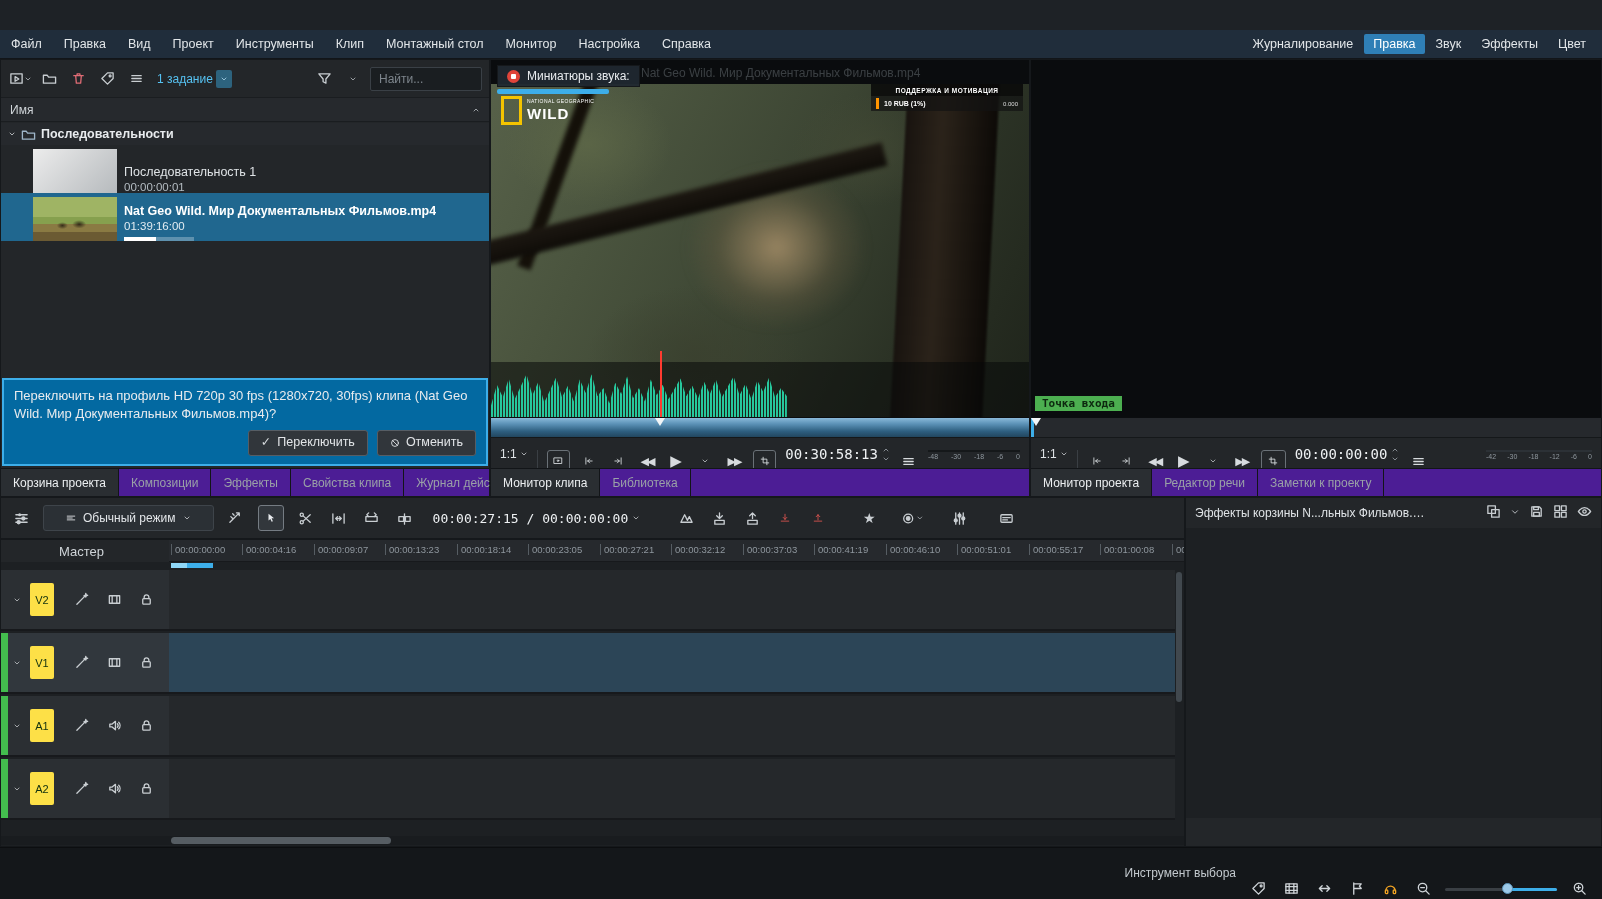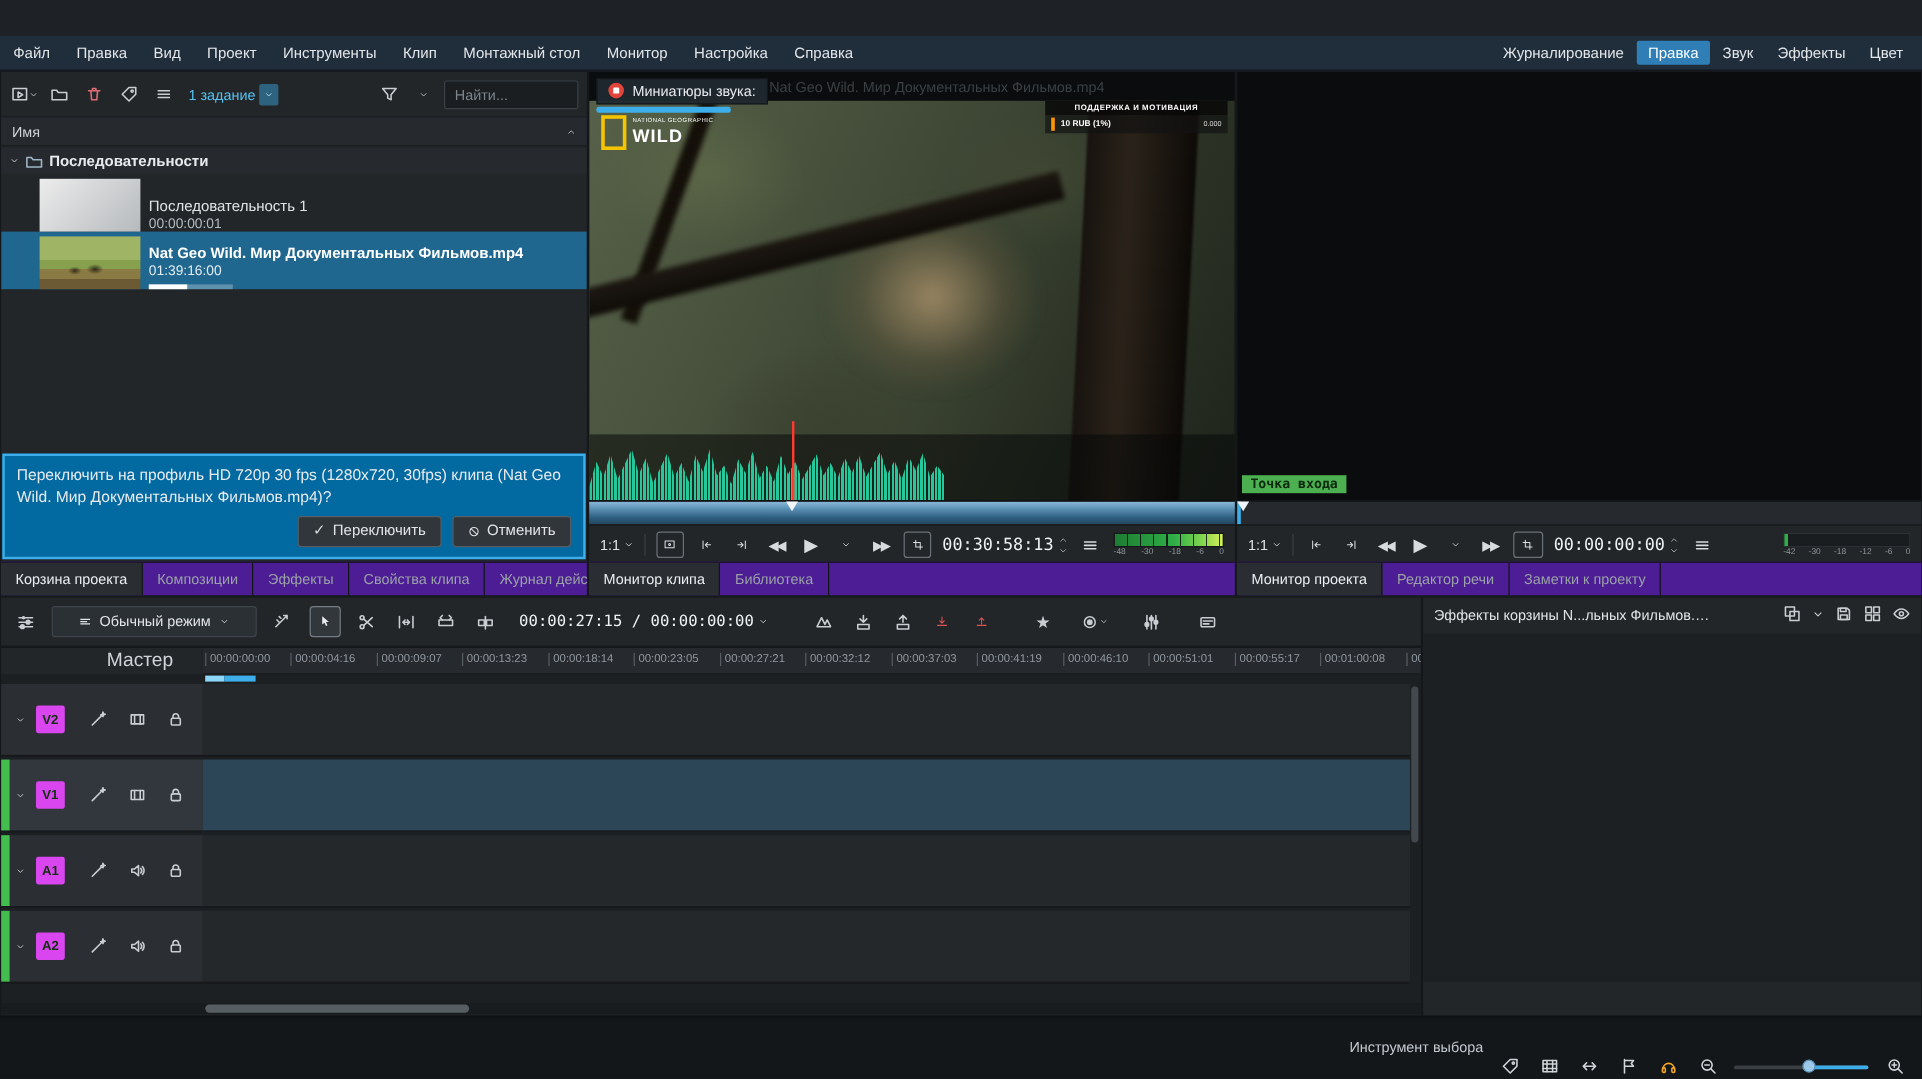--- a/index.html
+++ b/index.html
@@ -60,21 +60,21 @@
   .bin-msg{position:absolute;left:1px;right:1px;bottom:30px;border:2px solid #3daee9;background:#0369a1;
     padding:7px 10px 8px;font-size:13px;line-height:1.4;color:#e8ebee}
   .msg-buttons{display:flex;justify-content:flex-end;gap:9px;margin-top:7px}
   .btn{display:flex;align-items:center;gap:6px;height:26px;padding:0 12px;background:#31363b;border:1px solid #565d64;
     border-radius:3px;font-size:12.5px;color:#e2e5e8}
   .glyph{color:#d7dbde}
 
   
   .monitor-body{position:absolute;left:0;top:0;right:0;height:357px;background:#0a0c0e;overflow:hidden}
   .ghost{position:absolute;left:150px;top:6px;font-size:12px;color:rgba(205,215,225,.25);white-space:nowrap;z-index:5}
-  .mon-tip{position:absolute;left:6px;top:5px;display:flex;align-items:flex-start;gap:7px;background:rgba(32,40,48,.95);
+  .mon-tip{position:absolute;left:6px;top:5px;display:flex;align-items:center;gap:7px;background:rgba(32,40,48,.95);
     padding:3px 9px;z-index:7;font-size:12px;color:#e8ebee;border:1px solid #15181b}
   .tip-abort{width:13px;height:13px;border-radius:50%;background:#e0443a;position:relative;flex:none}
   .tip-abort::after{content:"";position:absolute;left:4px;top:4px;width:5px;height:5px;background:#fff;border-radius:1px}
   .mon-progress{position:absolute;left:6px;top:29px;width:112px;height:5px;background:#3daee9;border-radius:2px;z-index:7}
   .video-art{position:absolute;left:0;top:24px;right:0;height:333px;overflow:hidden;background:
     radial-gradient(120px 90px at 18% 18%,rgba(95,105,72,.75),transparent 70%),
     radial-gradient(150px 100px at 38% 82%,rgba(58,64,46,.85),transparent 72%),
     radial-gradient(110px 80px at 70% 20%,rgba(70,76,54,.6),transparent 70%),
     linear-gradient(115deg,#576149 0%,#4a543e 25%,#3c4533 52%,#2b3225 76%,#1f241b 100%)}
   .wolf{position:absolute;left:33%;top:20%;width:40%;height:58%;filter:blur(5px);
@@ -100,22 +100,22 @@
   .wave-strip{position:absolute;left:0;right:0;bottom:0;height:55px;background:rgba(8,10,10,.55)}
   .wave{position:absolute;left:0;bottom:0;width:55%;height:52px;
     background:repeating-linear-gradient(90deg,#27c79c 0 2px,transparent 2px 3px);
     clip-path:polygon(0% 78%,2% 38%,4% 62%,6% 26%,8% 66%,10% 42%,12% 18%,14% 58%,16% 32%,18% 72%,20% 48%,22% 24%,24% 62%,26% 40%,28% 70%,30% 28%,32% 54%,34% 18%,36% 60%,38% 44%,40% 74%,42% 34%,44% 56%,46% 22%,48% 64%,50% 44%,52% 70%,54% 28%,56% 58%,58% 38%,60% 66%,62% 46%,64% 26%,66% 60%,68% 40%,70% 64%,72% 32%,74% 56%,76% 28%,78% 62%,80% 42%,82% 22%,84% 58%,86% 36%,88% 66%,90% 30%,92% 52%,94% 24%,96% 62%,98% 44%,100% 60%,100% 100%,0% 100%)}
   .playhead{position:absolute;left:31.5%;bottom:0;width:2px;height:66px;background:#ff3b30;z-index:5}
   .seekbar{position:absolute;left:0;right:0;top:357px;height:20px;border-top:1px solid #0b0d0f}
   .seekbar.clip{background:linear-gradient(#8ab9d9 0%,#5d93b8 30%,#2e5f80 70%,#22465f 100%)}
   .seekbar.proj{background:#26292d}
   .seekbar.proj::before{content:"";position:absolute;left:0;top:0;bottom:0;width:3px;background:#3daee9}
   .seek-marker{position:absolute;top:0;border-left:5px solid transparent;border-right:5px solid transparent;border-top:8px solid #f2f5f7}
-  .transport{position:absolute;left:0;right:0;top:377px;height:33px;background:#232629;display:flex;align-items:center;
-    gap:9px;padding:0 9px;border-top:1px solid #15181a}
+  .transport{position:absolute;left:0;right:0;top:377px;height:33px;background:#232629;display:flex;
+    gap:9px;padding:12px 9px;border-top:1px solid #15181a}
   .zoom-sel{display:flex;align-items:center;gap:3px;font-size:12px;color:#dfe3e6}
   .vsep{width:1px;height:18px;background:#3a3f44}
   .t-ic{min-width:20px;height:22px;display:flex;align-items:center;justify-content:center;color:#d7dbde}
   .t-glyph{font-size:11px;letter-spacing:-2px;color:#d7dbde}
   .t-play{font-size:15px;letter-spacing:0}
   .boxed{border:1px solid #6a7177;border-radius:3px;width:25px;height:22px}
   .tc-box{display:flex;align-items:center;gap:4px}
   .tc{font-family:"DejaVu Sans Mono",monospace;font-size:14px;color:#eef1f3;white-space:nowrap}
   .spin{display:flex;flex-direction:column;gap:1px;color:#aeb5bb}
   .meter-wrap{display:flex;flex-direction:column;gap:1px;margin-left:auto;align-items:stretch}
@@ -136,30 +136,30 @@
   .tb-ic{width:22px;height:22px;display:flex;align-items:center;justify-content:center;color:#c9ced2}
   .mode-btn{display:flex;align-items:center;gap:7px;height:26px;padding:0 22px;background:#2b3035;border:1px solid #3e444a;
     border-radius:3px;font-size:12px;color:#e2e5e8}
   .tool-sel{width:26px;height:26px;border:1px solid #757c83;background:#32373c;border-radius:3px;
     display:flex;align-items:center;justify-content:center;color:#e8ebee}
   .tb-star{font-size:14px;color:#c9ced2}
 
   
   .timeline{position:absolute;left:0;top:539px;width:1185px;height:308px;background:#1d2023;border:1px solid #15181b}
   .tl-corner{position:absolute;left:0;top:0;width:168px;height:22px;background:#232629;display:flex;align-items:center}
-  .master-btn{margin-left:88px;font-size:16px;color:#cfd4d8}
+  .master-btn{margin-left:58px;font-size:13px;color:#cfd4d8}
   .tl-ruler{position:absolute;left:168px;top:0;right:0;height:22px;background:#26292d;border-bottom:1px solid #17191c;overflow:hidden}
   .ruler-label{position:absolute;top:4px;font-size:9.5px;color:#8f979e;border-left:1px solid #565d63;padding-left:3px;white-space:nowrap}
   .zone-a{position:absolute;left:170px;top:23px;width:16px;height:5px;background:#8fd7f7}
   .zone-b{position:absolute;left:186px;top:23px;width:26px;height:5px;background:#3daee9}
   .tl-body{position:absolute;left:0;top:30px;right:0;bottom:0}
   .thead{position:absolute;left:0;width:168px;height:61px;background:#2b2f33;border-bottom:2px solid #17191c;
     display:flex;align-items:center;gap:9px;padding-left:12px}
   .strip{position:absolute;left:0;top:0;bottom:0;width:7px;background:#43bd4e}
-  .chip{min-width:24px;height:23px;background:#d946ef;color:#10300f;font-size:11px;font-weight:bold;
+  .chip{min-width:24px;height:33px;background:#fde047;color:#10300f;font-size:11px;font-weight:normal;
     display:flex;align-items:center;justify-content:center;border-radius:2px;padding:0 3px}
   .th-icons{display:flex;gap:17px;margin-left:12px;color:#c9ced2}
   .lane{position:absolute;left:168px;right:9px;height:61px;background:#25282b;border-bottom:2px solid #17191c}
   .lane.active{background:#2c4557}
   .vscroll{position:absolute;right:1px;top:0;width:8px;height:250px}
   .vthumb{position:absolute;left:1px;top:2px;width:6px;height:130px;background:#41484e;border-radius:3px}
   .hscroll{position:absolute;left:0;right:0;bottom:1px;height:9px;background:#191c1f}
   .hthumb{position:absolute;left:170px;top:1px;width:220px;height:7px;background:#565d63;border-radius:4px}
 
   

